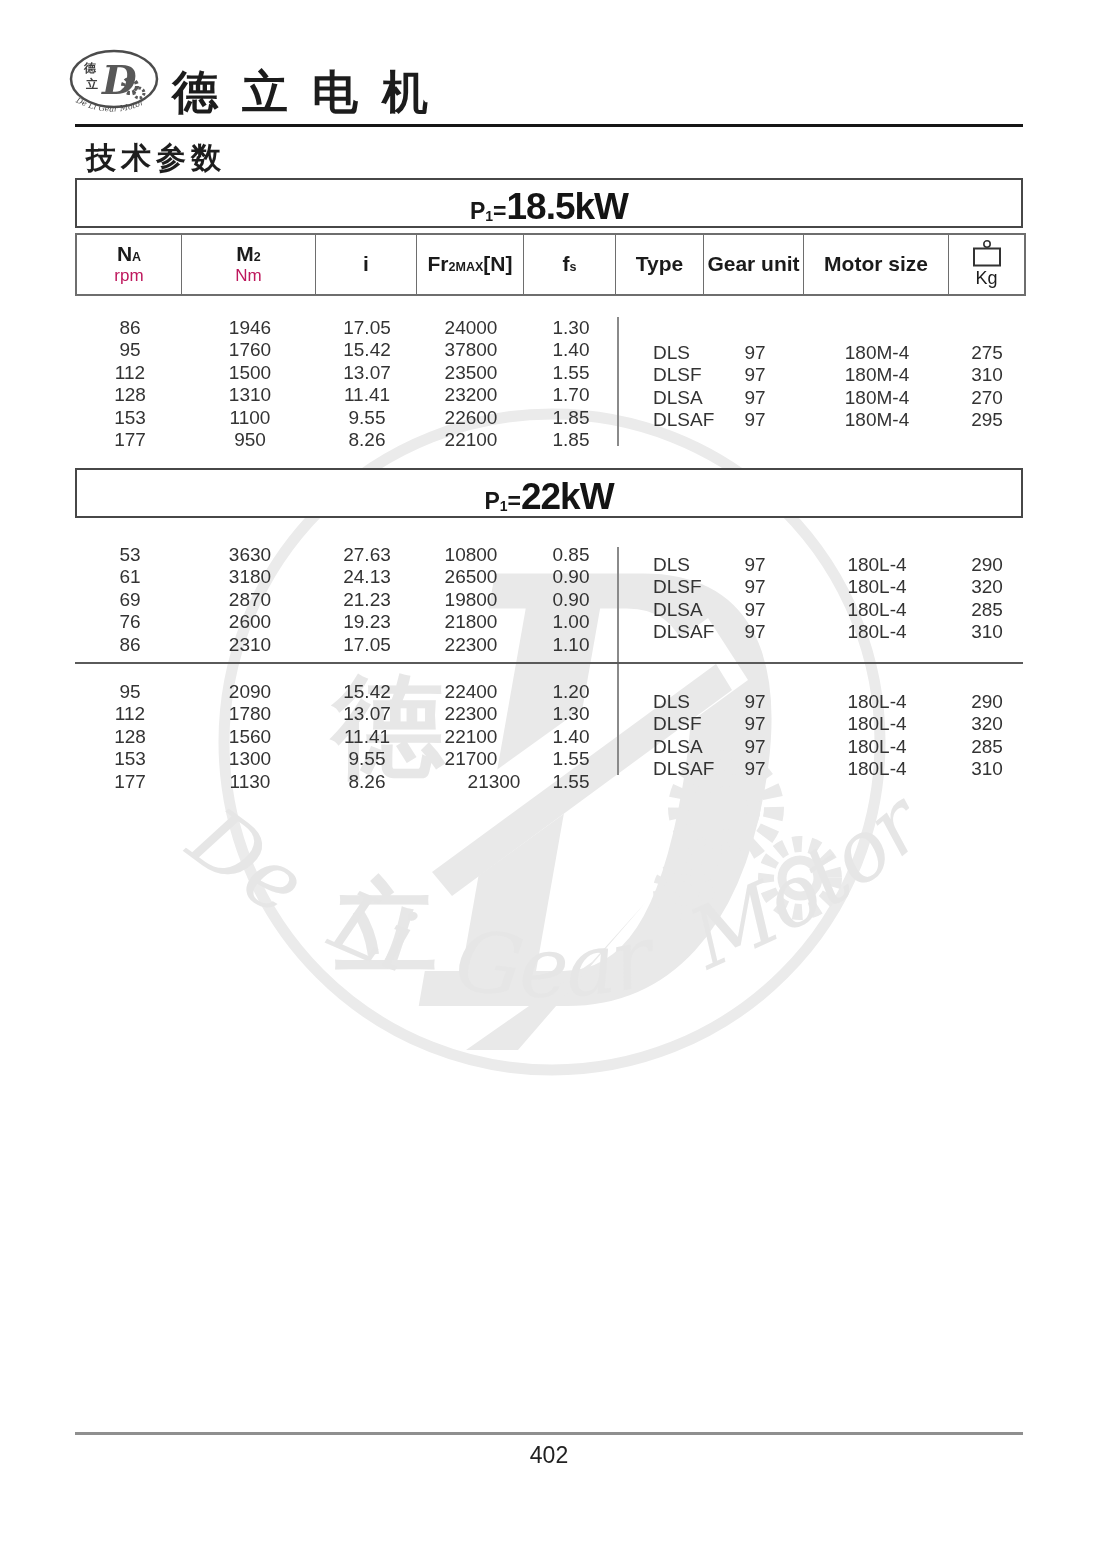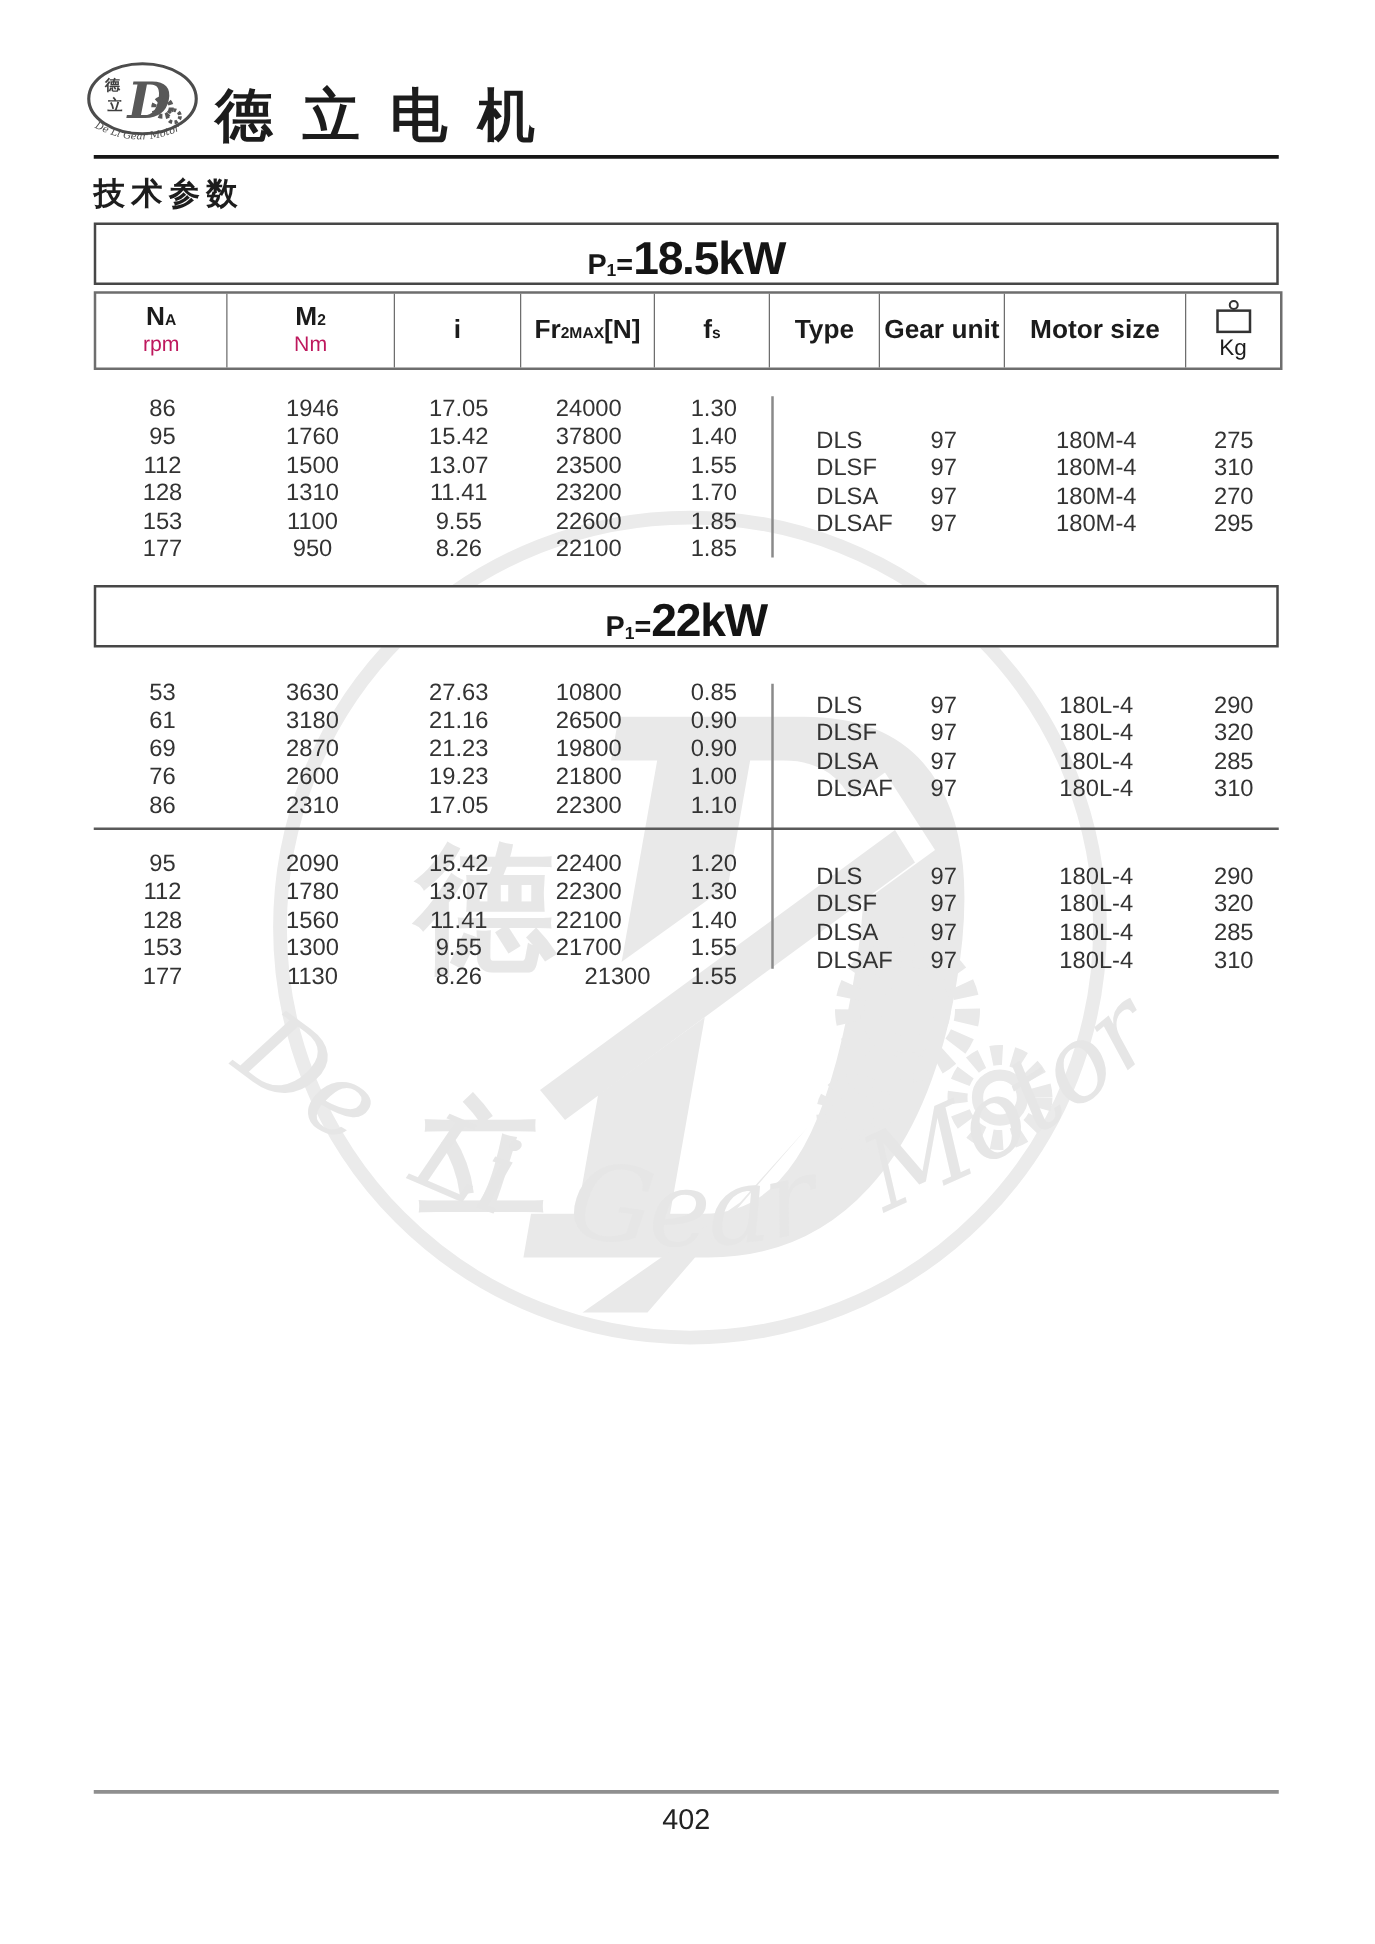--- a/index.html
+++ b/index.html
@@ -4,21 +4,21 @@
 <style>
   html,body{margin:0;padding:0;background:#fff;}
   .page{position:relative;width:1100px;height:1555px;background:#ffffff;
         font-family:"Liberation Sans",sans-serif;color:#2e2e2e;overflow:hidden;}
   .abs{position:absolute;}
 
   
   .brand-title{position:absolute;left:172px;top:62px;font-family:"DejaVu Serif",serif;
         font-weight:bold;font-size:46px;letter-spacing:24px;color:#1c1c1c;white-space:nowrap;}
   .top-rule{position:absolute;left:75px;top:124px;width:948px;height:3px;background:#161616;}
-  .sec-cn{position:absolute;left:75px;top:138px;font-size:25px;font-weight:bold;letter-spacing:5px;color:#1d1d1d;}
+  .sec-cn{position:absolute;left:86px;top:138px;font-size:30px;font-weight:bold;letter-spacing:5px;color:#1d1d1d;}
   .sec-en{position:absolute;left:516px;top:141px;width:280px;text-align:center;
         font-size:23px;font-weight:bold;color:#1d1d1d;}
 
   
   .pbox{position:absolute;left:75px;width:944px;height:46px;border:2px solid #474747;background:#fff;
         display:flex;align-items:baseline;justify-content:center;}
   .pbox .line{display:flex;align-items:baseline;margin-top:6px;}
   .pp{font-weight:bold;font-size:23px;color:#181818;}
   .psub{font-weight:bold;font-size:14px;color:#181818;position:relative;top:2px;}
   .peq{font-weight:bold;font-size:23px;color:#181818;}
@@ -204,21 +204,21 @@
   </div>
 
   <div class="abs" style="left:0;top:0;width:100%;height:100%;">
       <span class="dcell" style="left: 130px; top: 555px;">53</span>
       <span class="dcell" style="left: 250px; top: 555px;">3630</span>
       <span class="dcell" style="left: 367px; top: 555px;">27.63</span>
       <span class="dcell" style="left: 471px; top: 555px;">10800</span>
       <span class="dcell" style="left: 571px; top: 555px;">0.85</span>
       <span class="dcell" style="left: 130px; top: 577.4px;">61</span>
       <span class="dcell" style="left: 250px; top: 577.4px;">3180</span>
-      <span class="dcell" style="left: 367px; top: 577.4px;">21.16</span>
+      <span class="dcell" style="left: 367px; top: 577.4px;">24.13</span>
       <span class="dcell" style="left: 471px; top: 577.4px;">26500</span>
       <span class="dcell" style="left: 571px; top: 577.4px;">0.90</span>
       <span class="dcell" style="left: 130px; top: 599.8px;">69</span>
       <span class="dcell" style="left: 250px; top: 599.8px;">2870</span>
       <span class="dcell" style="left: 367px; top: 599.8px;">21.23</span>
       <span class="dcell" style="left: 471px; top: 599.8px;">19800</span>
       <span class="dcell" style="left: 571px; top: 599.8px;">0.90</span>
       <span class="dcell" style="left: 130px; top: 622.2px;">76</span>
       <span class="dcell" style="left: 250px; top: 622.2px;">2600</span>
       <span class="dcell" style="left: 367px; top: 622.2px;">19.23</span>

